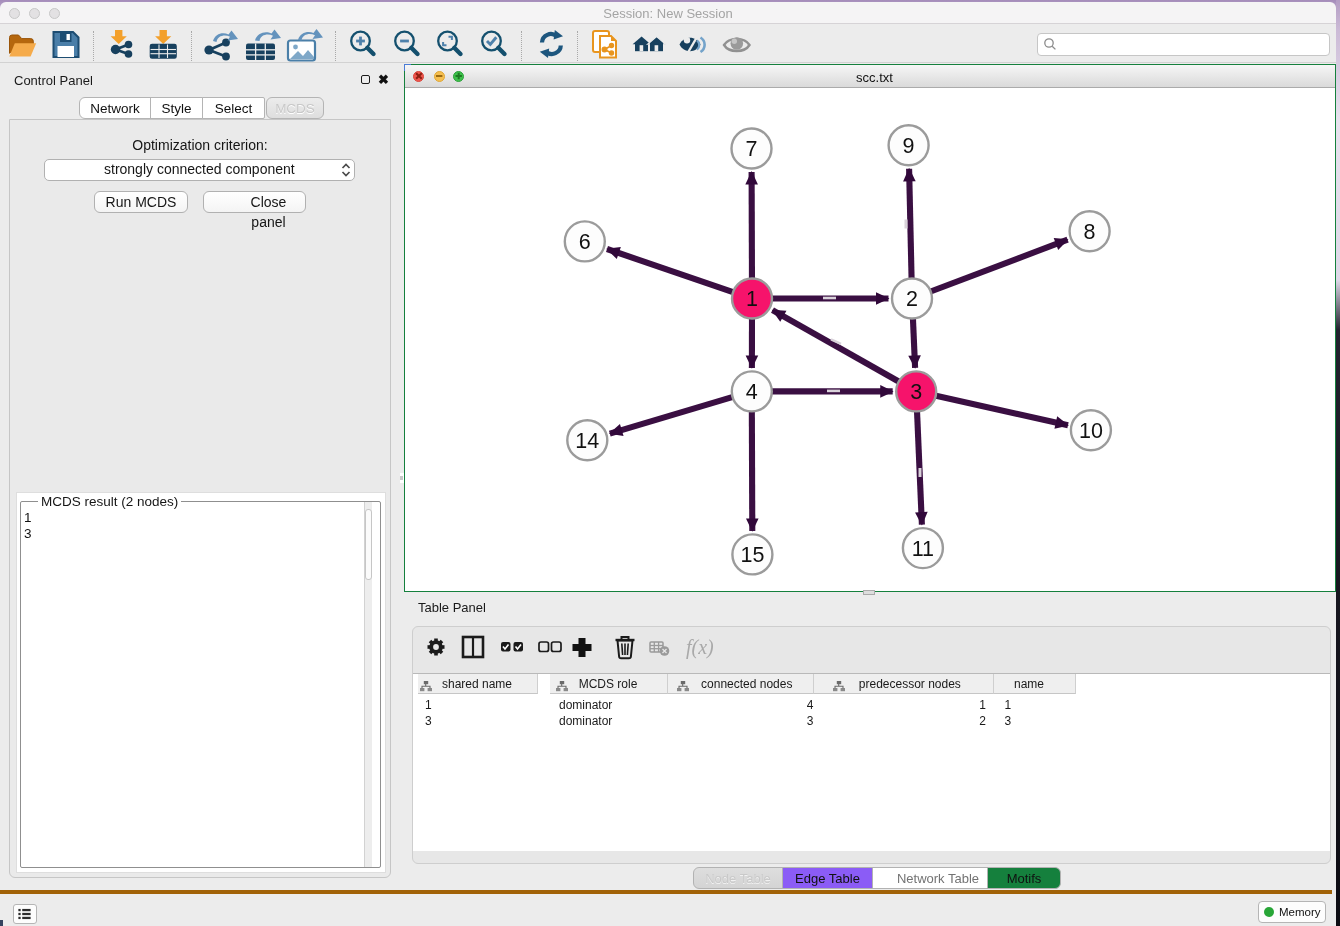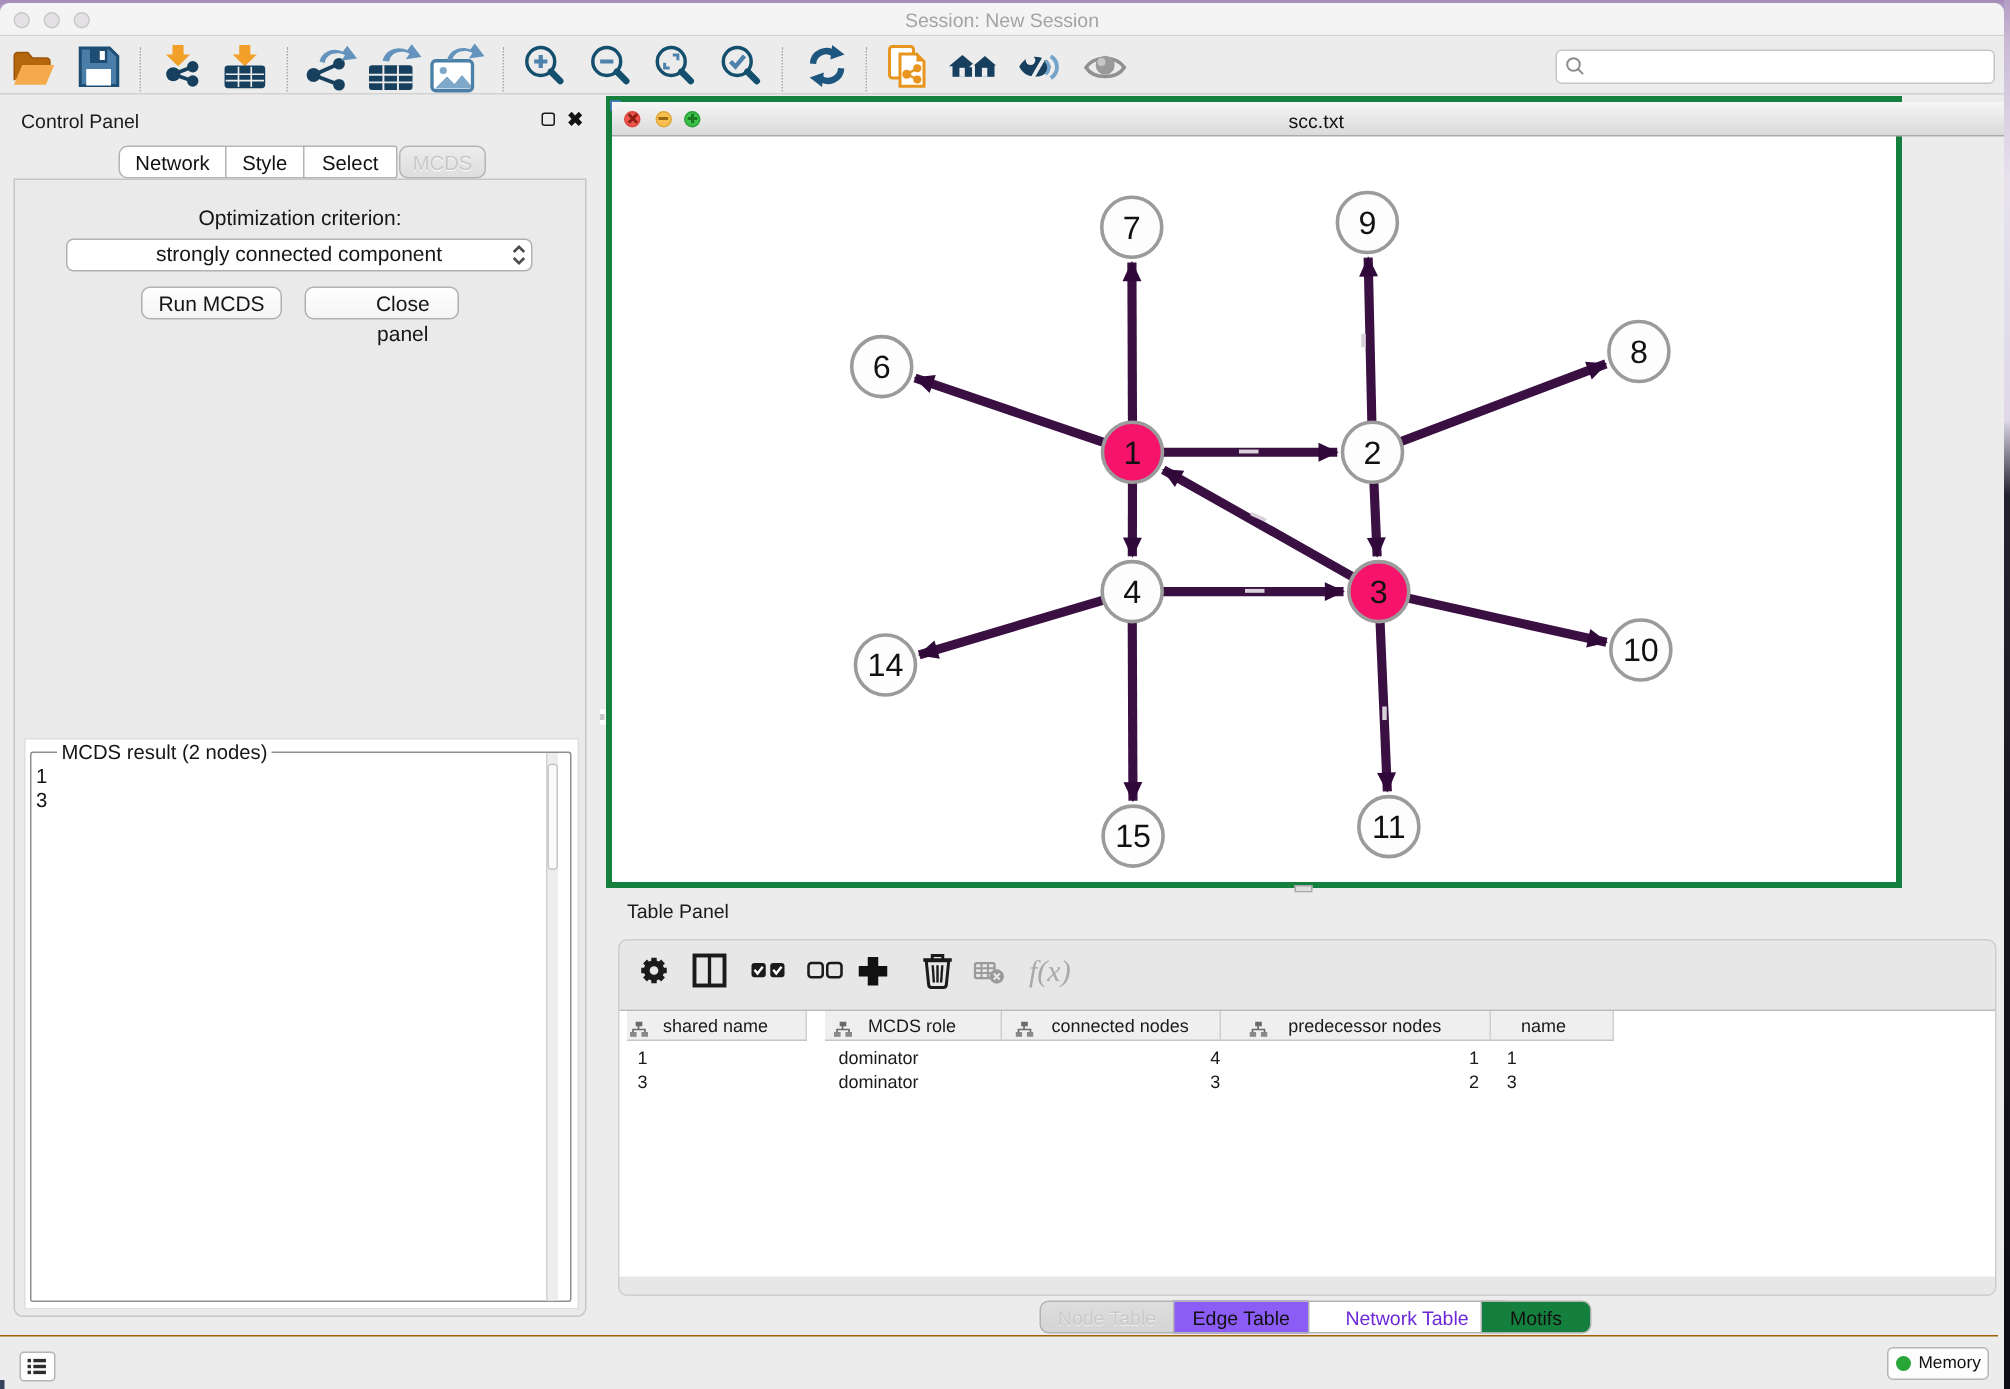--- a/index.html
+++ b/index.html
@@ -21,35 +21,35 @@
   #cpcontent{left:9px;top:54.5px;width:382px;height:759px;border-radius:0 0 6px 6px;background:#eaeaea;border:1px solid #c6c6c6;box-sizing:border-box;}
   #optlabel{left:0;top:73px;width:400px;text-align:center;font-size:14px;color:#161616;}
   #sel{left:44px;top:95px;width:311px;height:22px;background:#fff;border:1px solid #b1b1b1;border-radius:5px;box-sizing:border-box;}
   #seltext{left:58px;top:97px;font-size:14px;color:#161616;margin-left:46px;}
   .btn{position:absolute;height:22px;background:linear-gradient(#ffffff,#f4f4f4);border:1px solid #b1b1b1;border-radius:6px;box-sizing:border-box;font-size:14px;color:#161616;text-align:center;line-height:20px;}
   
   #fswhite{left:15.5px;top:427.5px;width:370.5px;height:381px;background:#fff;border:1px solid #dedede;box-sizing:border-box;}
   #fs{left:19.5px;top:436.5px;width:361px;height:367px;border:1px solid #8f8f8f;border-radius:2px;box-sizing:border-box;}
   #fslegendpos{left:38px;top:429.5px;padding:0 3px;font-size:13.5px;color:#161616;}
   
-  #nw{left:404px;top:64px;width:864px;height:528px;background:#fff;border:4px solid #15803d;box-sizing:border-box;}
+  #nw{left:404px;top:64px;width:932px;height:528px;background:#fff;border:1px solid #15803d;box-sizing:border-box;}
   #nwtitle{left:0;top:0;width:930px;height:23px;background:linear-gradient(#f6f6f6,#dadada);border-bottom:1px solid #ababab;box-sizing:border-box;}
   #nwname{left:0;top:5px;width:930px;text-align:center;font-size:13px;color:#111;}
   .light{position:absolute;top:5.5px;width:11px;height:11px;border-radius:50%;box-sizing:border-box;}
   
   #tp{left:404px;top:595px;width:932px;height:297px;background:#ececec;}
   #tptitle{left:14px;top:5px;font-size:13px;color:#1a1a1a;}
   #tbox{left:8px;top:31px;width:919px;height:237.5px;background:#e7e7e7;border:1px solid #cecece;border-radius:6px;box-sizing:border-box;}
   #twhite{left:9px;top:78px;width:917px;height:178px;background:#fff;border-top:1px solid #b9b9b9;box-sizing:border-box;}
   .hcell{position:absolute;top:0;height:20px;background:#efefef;border-right:1px solid #cfcfcf;border-bottom:1px solid #c6c6c6;box-sizing:border-box;font-size:12px;color:#1a1a1a;text-align:center;line-height:20px;}
   .cell{position:absolute;font-size:12px;color:#1a1a1a;}
   
   .btab{position:absolute;height:22px;box-sizing:border-box;font-size:13px;text-align:center;line-height:21px;border:1px solid #b2b2b2;}
   
-  #status{left:0;top:890px;width:1332px;height:36px;background:#ececec;border-top:1px solid #a16207;box-sizing:border-box;}
+  #status{left:0;top:890px;width:1332px;height:36px;background:#ececec;border-top:4px solid #a16207;box-sizing:border-box;}
   #rightstrip{left:1336px;top:0;width:4px;height:926px;background:linear-gradient(#b49dc4 0px,#cbbad6 30px,#e7e2ee 120px,#ded8e8 280px,#23222f 330px,#17161f 600px,#0c0b12 926px);}
 </style>
 </head>
 <body>
 <div id="app">
   <div class="ab" id="topline"></div>
   <div class="ab" id="titlebar">
     <div class="tl" style="left:8.6px;"></div>
     <div class="tl" style="left:28.5px;"></div>
     <div class="tl" style="left:48.7px;"></div>
@@ -387,21 +387,21 @@
       <div class="cell" style="left:512px;top:24px;width:61px;text-align:right;">1</div>
       <div class="cell" style="left:591.5px;top:24px;">1</div>
       <div class="cell" style="left:12px;top:40px;">3</div>
       <div class="cell" style="left:146px;top:40px;">dominator</div>
       <div class="cell" style="left:339px;top:40px;width:61.5px;text-align:right;">3</div>
       <div class="cell" style="left:512px;top:40px;width:61px;text-align:right;">2</div>
       <div class="cell" style="left:591.5px;top:40px;">3</div>
     </div>
     <div class="btab" style="left:289px;top:271.5px;width:90px;background:linear-gradient(#dedede,#d4d4d4);color:#c9c9c9;text-shadow:0 1px 0 #f2f2f2;border-radius:6px 0 0 6px;">Node Table</div>
     <div class="btab" style="left:378px;top:271.5px;width:91px;background:#8b5cf6;color:#111;">Edge Table</div>
-    <div class="btab" style="left:468px;top:271.5px;width:132px;background:#fff;color:#6d28d9;">Network Table</div>
+    <div class="btab" style="left:468px;top:271.5px;width:132px;background:#fff;color:#737373;">Network Table</div>
     <div class="btab" style="left:583px;top:271.5px;width:74px;background:#15803d;color:#111;border-radius:0 6px 6px 0;">Motifs</div>
   </div>
 
   <div class="ab" id="status">
     <div class="ab" style="left:12.5px;top:9.5px;width:24.5px;height:20px;background:#fdfdfd;border:1px solid #b5b5b5;border-radius:3px;box-sizing:border-box;"></div>
     <svg class="ab" style="left:17px;top:12.5px;" width="15" height="14" viewBox="0 0 16 16">
       <g fill="#2c2c2c">
           <rect x="1" y="2.2" width="2.6" height="2.6"></rect>
           <rect x="1" y="6.7" width="2.6" height="2.6"></rect>
           <rect x="1" y="11.2" width="2.6" height="2.6"></rect>

